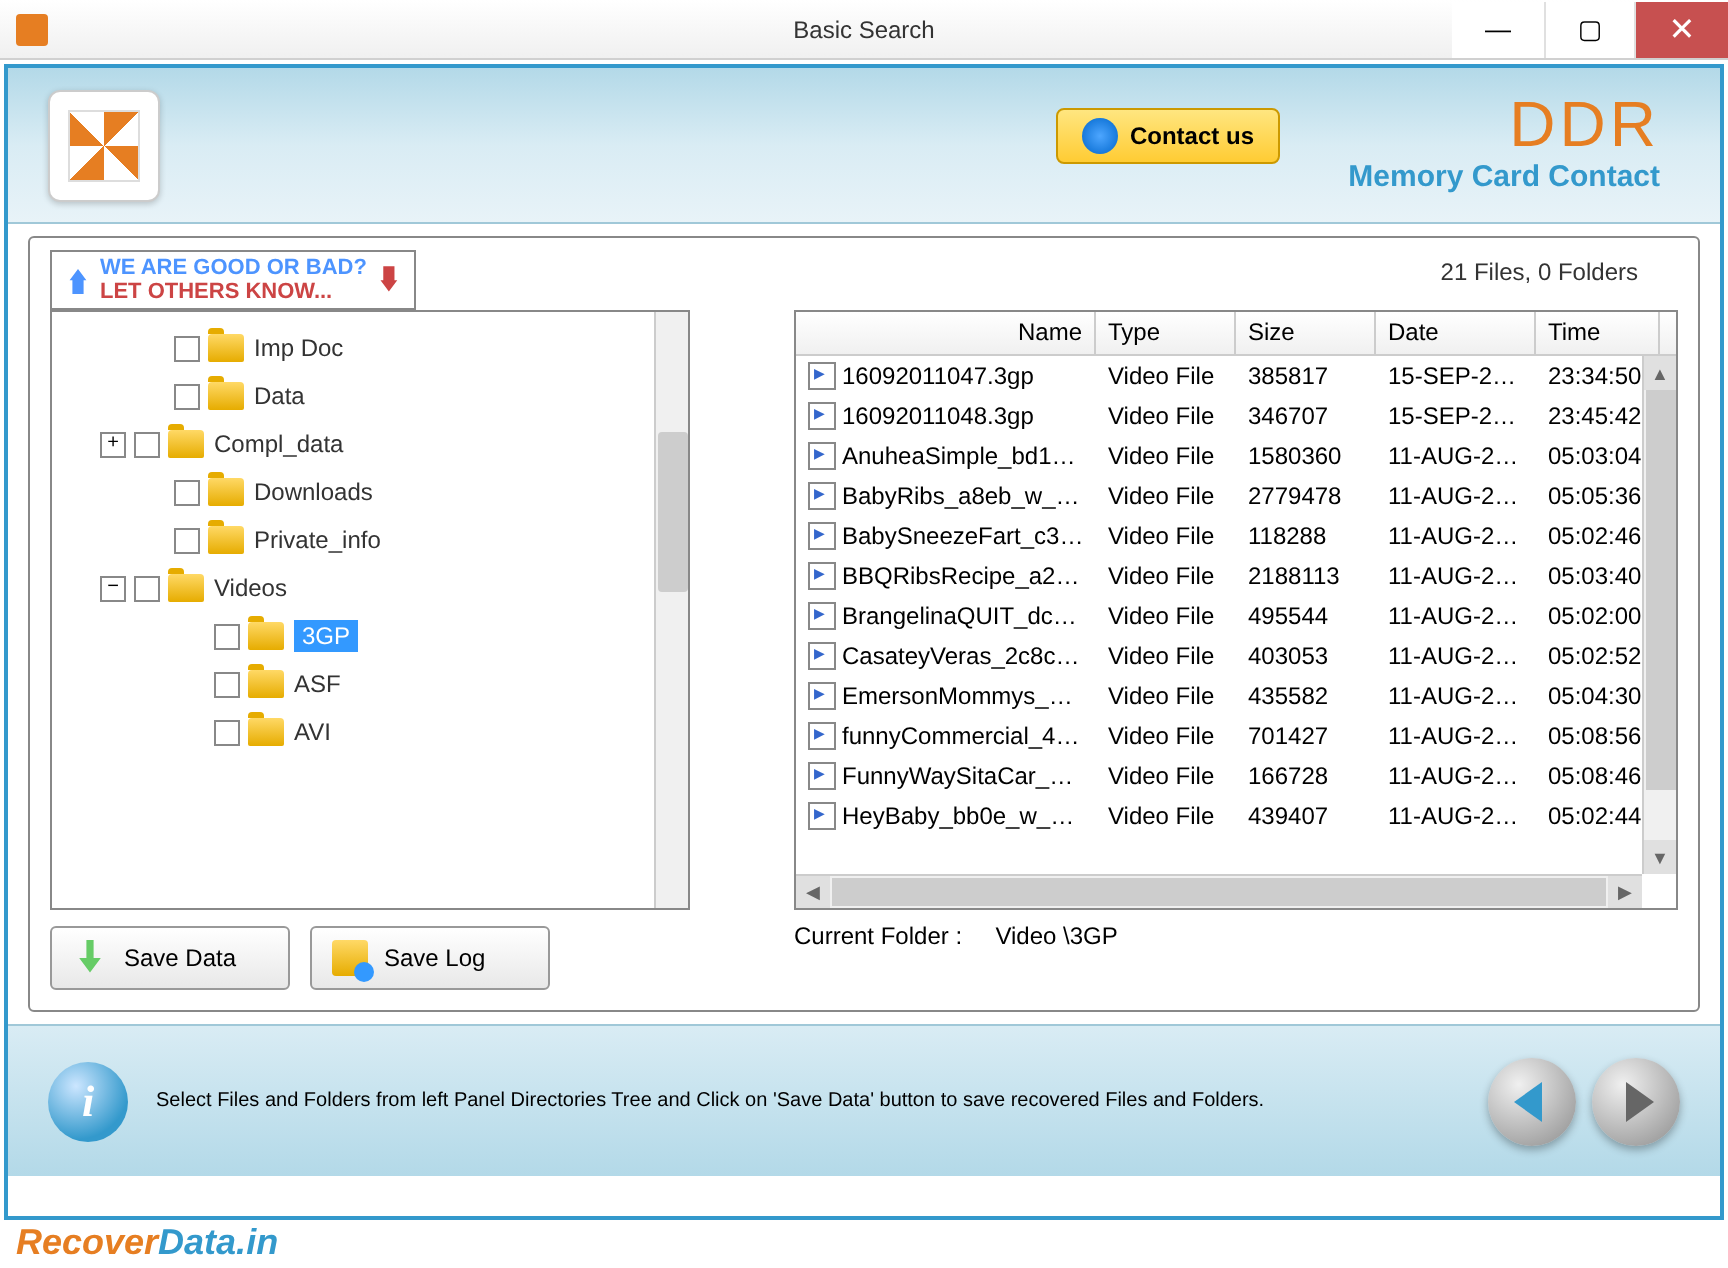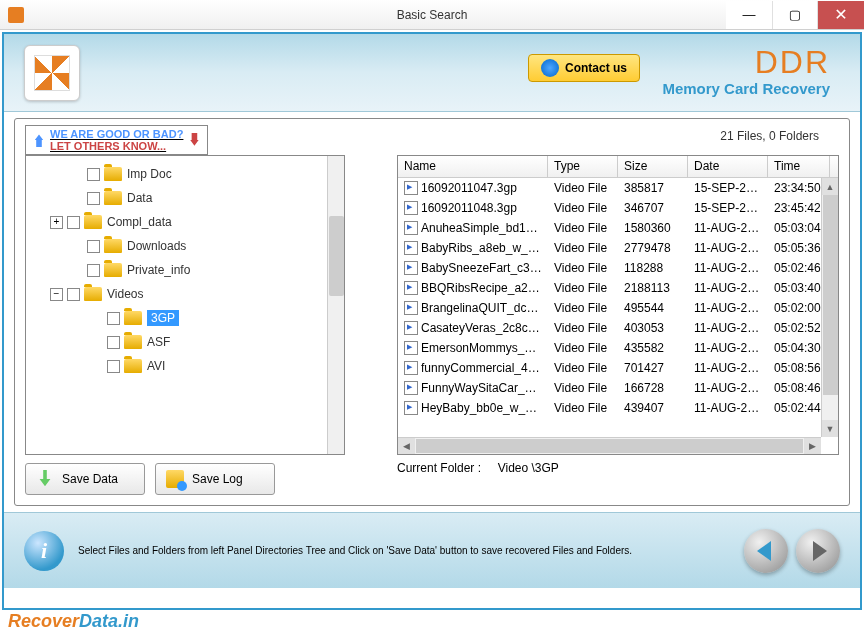--- a/index.html
+++ b/index.html
@@ -19,21 +19,21 @@
 .header-bar { height: 78px; background: linear-gradient(#b3d9e8, #d9ecf4 50%, #e8f3f8); border-bottom: 1px solid #a0c8d8; display: flex; align-items: center; padding: 0 20px; position: relative; }
 .logo-box { width: 56px; height: 56px; background: #fff; border: 1px solid #ccc; border-radius: 6px; box-shadow: 0 1px 3px rgba(0,0,0,0.2); display: flex; align-items: center; justify-content: center; }
 .logo-inner { width: 36px; height: 36px; background: repeating-conic-gradient(#e67e22 0deg 45deg, #fff 45deg 90deg); border: 1px solid #ddd; }
 .contact-btn { position: absolute; right: 220px; top: 20px; padding: 4px 12px; background: linear-gradient(#ffe680, #ffcc33); border: 1px solid #cc9900; border-radius: 4px; font-size: 12px; font-weight: bold; display: flex; align-items: center; gap: 6px; cursor: pointer; }
 .contact-icon { width: 18px; height: 18px; border-radius: 50%; background: radial-gradient(#4da6ff, #0066cc); }
 .brand { position: absolute; right: 30px; top: 12px; text-align: right; }
 .brand-ddr { font-size: 32px; font-weight: normal; color: #e67e22; font-family: 'Impact', sans-serif; letter-spacing: 2px; line-height: 1; }
 .brand-sub { font-size: 15px; color: #3399cc; font-weight: 600; margin-top: 2px; }
 
 .main-panel { border: 1px solid #888; margin: 6px 10px; height: 388px; background: #fff; border-radius: 3px; position: relative; }
-.feedback-banner { position: absolute; left: 10px; top: 6px; padding: 2px 6px; border: 1px solid #888; background: #fff; font-family: 'Courier New', monospace; font-size: 11px; font-weight: bold; line-height: 1.1; display: flex; align-items: center; gap: 4px; text-decoration: underline; }
+.feedback-banner { position: absolute; left: 10px; top: 6px; padding: 2px 6px; border: 1px solid #888; background: #fff; font-family: 'Courier New', monospace; font-size: 11px; font-weight: bold; line-height: 1.1; display: flex; align-items: center; gap: 4px; }
 .thumb-up { width: 14px; height: 14px; background: #4d94ff; clip-path: polygon(30% 100%, 30% 50%, 20% 50%, 50% 10%, 80% 50%, 70% 50%, 70% 100%); }
 .thumb-down { width: 14px; height: 14px; background: #cc4444; clip-path: polygon(30% 0%, 30% 50%, 20% 50%, 50% 90%, 80% 50%, 70% 50%, 70% 0%); }
 .feedback-blue { color: #4d94ff; }
 .feedback-red { color: #cc4444; }
 .file-count { position: absolute; right: 30px; top: 10px; font-size: 12px; color: #333; }
 
 .content-row { display: flex; position: absolute; top: 36px; left: 10px; right: 10px; height: 300px; }
 
 .tree-panel { width: 320px; border: 1px solid #888; background: #fff; position: relative; overflow: hidden; }
 .tree-content { padding: 6px 4px; font-size: 12px; }
@@ -44,21 +44,21 @@
 .folder-icon { width: 18px; height: 14px; background: linear-gradient(#ffd966, #e6ac00); border-radius: 2px 2px 1px 1px; margin-right: 5px; position: relative; }
 .folder-icon::before { content: ''; position: absolute; top: -3px; left: 0; width: 8px; height: 3px; background: #e6ac00; border-radius: 2px 2px 0 0; }
 .tree-label { color: #333; }
 .tree-selected { background: #3399ff; color: #fff; padding: 1px 4px; }
 .tree-vscroll { position: absolute; right: 0; top: 0; width: 17px; height: 100%; background: #f0f0f0; border-left: 1px solid #ccc; }
 .tree-thumb { position: absolute; top: 60px; width: 15px; left: 1px; height: 80px; background: #cdcdcd; border-radius: 2px; }
 
 .file-panel { flex: 1; margin-left: 52px; border: 1px solid #888; background: #fff; display: flex; flex-direction: column; position: relative; }
 .file-header { display: flex; background: linear-gradient(#fff, #f0f0f0); border-bottom: 1px solid #ccc; height: 22px; font-size: 12px; }
 .file-header > div { padding: 3px 6px; border-right: 1px solid #ccc; overflow: hidden; white-space: nowrap; }
-.col-name { width: 150px; }
+.col-name { width: 150px; text-align: right; }
 .col-type { width: 70px; }
 .col-size { width: 70px; }
 .col-date { width: 80px; }
 .col-time { width: 62px; }
 .file-body { flex: 1; overflow: hidden; font-size: 12px; position: relative; }
 .file-row { display: flex; height: 20px; align-items: center; }
 .file-row > div { padding: 0 6px; overflow: hidden; white-space: nowrap; text-overflow: ellipsis; }
 .file-icon { width: 14px; height: 14px; background: #fff; border: 1px solid #888; margin-right: 3px; display: inline-block; position: relative; flex-shrink: 0; }
 .file-icon::after { content: '▶'; position: absolute; font-size: 7px; color: #3366cc; left: 2px; top: 1px; }
 .file-cell-name { width: 150px; display: flex; align-items: center; }
@@ -106,21 +106,21 @@
   <div class="header-bar">
     <div class="logo-box">
         <div class="logo-inner"></div>
       </div>
     <div class="contact-btn">
       <span class="contact-icon"></span>
       <span>Contact us</span>
     </div>
     <div class="brand">
       <div class="brand-ddr">DDR</div>
-      <div class="brand-sub">Memory Card Recovery</div>
+      <div class="brand-sub">Memory Card Contact</div>
     </div>
   </div>
 
   <div class="main-panel">
     <div class="feedback-banner">
       <span class="thumb-up"></span>
       <span>
         <span class="feedback-blue">WE ARE GOOD OR BAD?</span><br>
         <span class="feedback-red">LET OTHERS KNOW...</span>
       </span>

